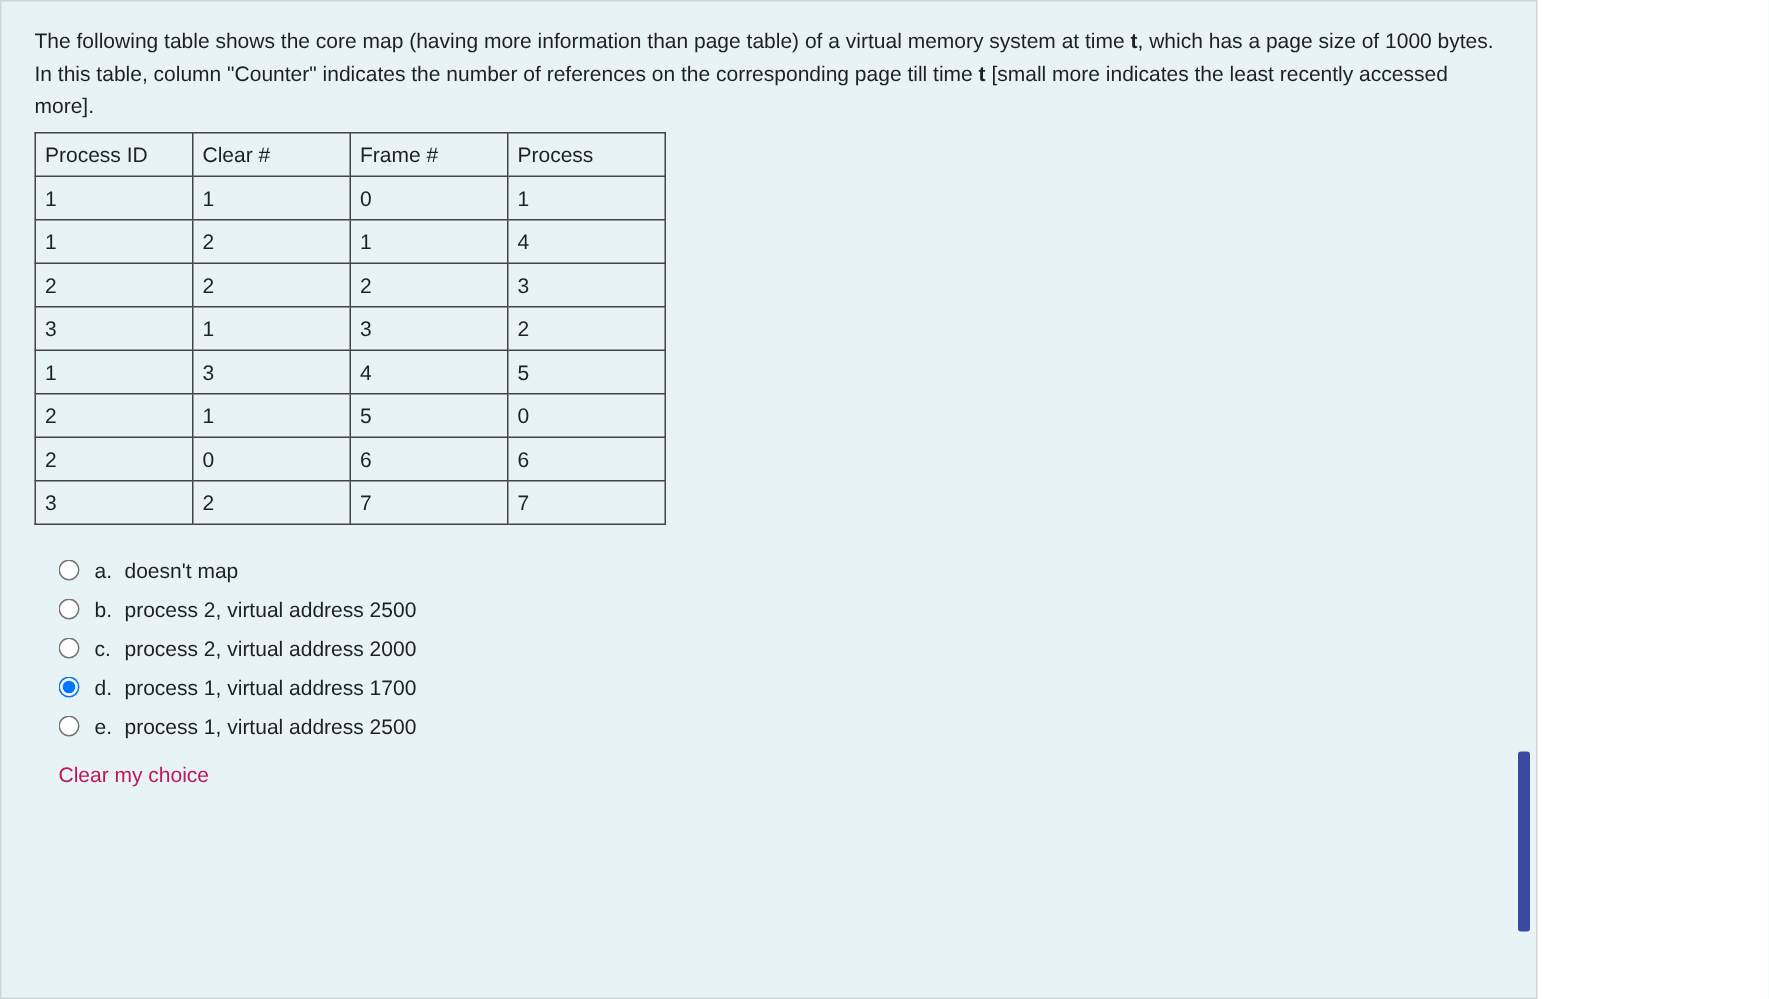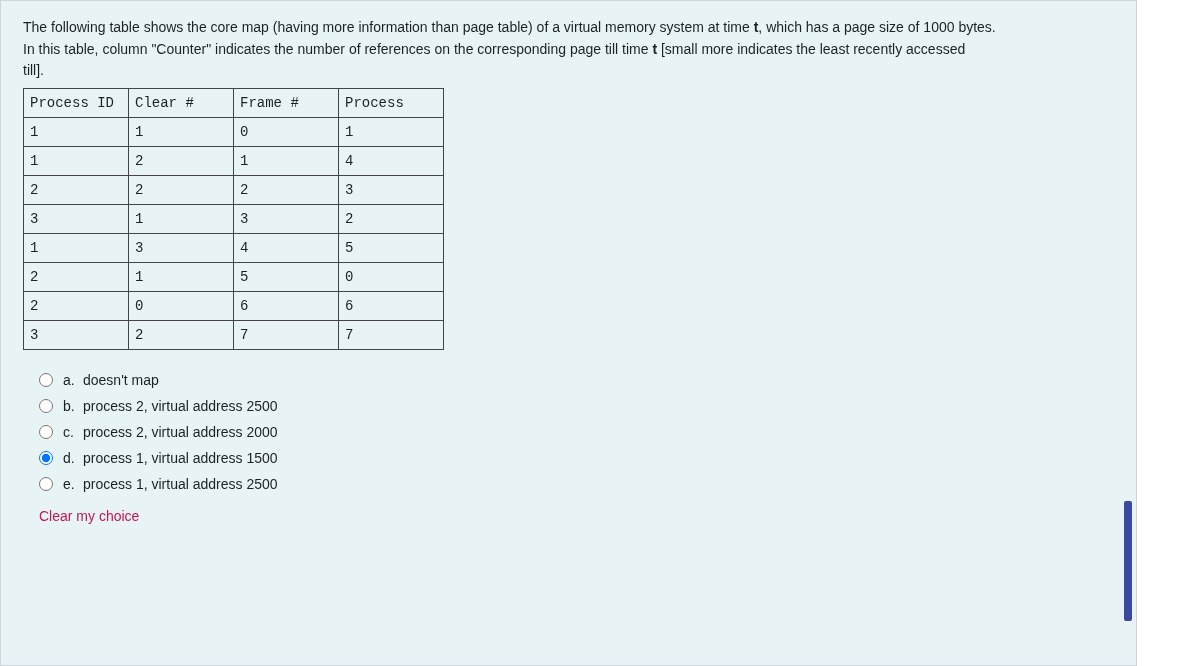--- a/index.html
+++ b/index.html
@@ -5,21 +5,21 @@
   html, body {
     margin: 0;
     padding: 0;
     font-family: Arial, Helvetica, sans-serif;
     font-size: 14px;
     color: #1d2125;
     background: #fff;
   }
   .page {
     position: relative;
-    width: 1137px;
+    width: 1025px;
     height: 666px;
     box-sizing: border-box;
     background: #e7f3f5;
     padding: 16px 22px;
     border: 1px solid #cfd5da;
   }
   .intro {
     line-height: 1.55;
     margin-bottom: 6px;
   }
@@ -30,21 +30,20 @@
   }
   table.core th, table.core td {
     border: 1px solid #444;
     padding: 6px 6px;
     text-align: left;
     font-weight: normal;
     width: 105px;
     box-sizing: border-box;
     background: transparent;
     font-size: 14px;
-    font-family: Liberation Mono, monospace;
   }
   table.core th { font-weight: normal; }
   .q2 {
     margin-top: 6px;
   }
   .options {
     margin-top: 22px;
     margin-left: 16px;
   }
   .option {
@@ -79,21 +78,21 @@
   }
 </style>
 </head>
 <body>
 
 <div class="page">
 
   <div class="intro">
     <span>The following table shows the core map (having more information than page table) of a virtual memory system at time </span><span class="boldish">t</span><span>, which has a page size of 1000 bytes.</span><br>
     <span>In this table, column "Counter" indicates the number of references on the corresponding page till time </span><span class="boldish">t</span><span> [small more indicates the least recently accessed</span><br>
-    <span>till].</span>
+    <span>more].</span>
   </div>
 
   <table class="core">
     <tbody>
         <tr>
       <th>Process ID</th>
       <th>Clear #</th>
       <th>Frame #</th>
       <th>Process</th>
     </tr>
@@ -161,21 +160,21 @@
       <span>process 2, virtual address 2500</span>
     </label>
     <label class="option">
       <input type="radio" name="q" style="">
       <span class="opt-letter">c.</span>
       <span>process 2, virtual address 2000</span>
     </label>
     <label class="option">
       <input type="radio" name="q" checked="" style="">
       <span class="opt-letter">d.</span>
-      <span>process 1, virtual address 1500</span>
+      <span>process 1, virtual address 1700</span>
     </label>
     <label class="option">
       <input type="radio" name="q" style="">
       <span class="opt-letter">e.</span>
       <span>process 1, virtual address 2500</span>
     </label>
   </div>
 
   <div class="clear">Clear my choice</div>
 

